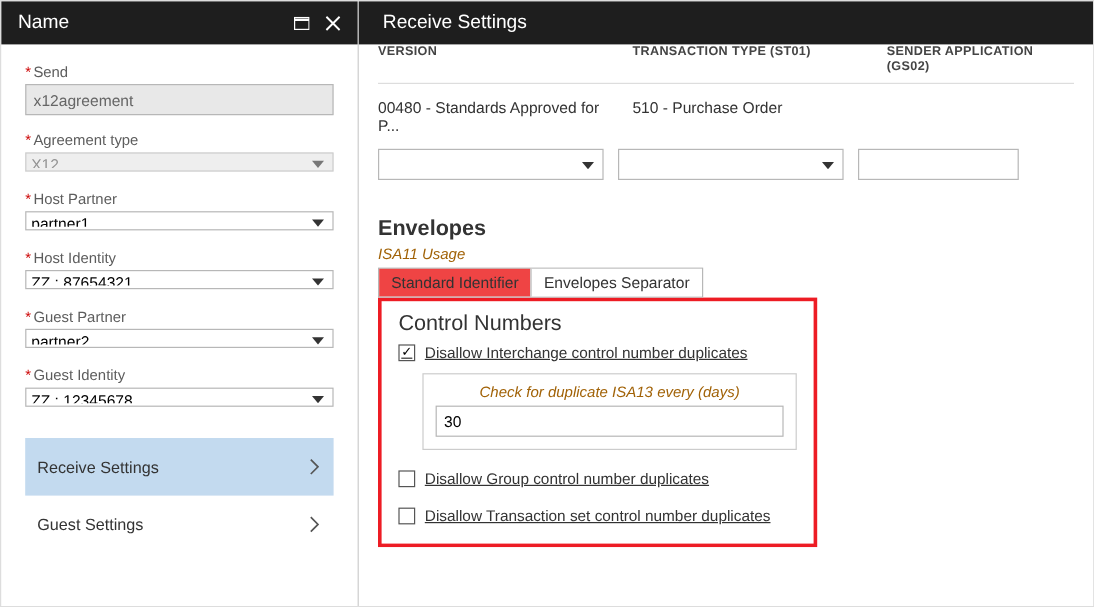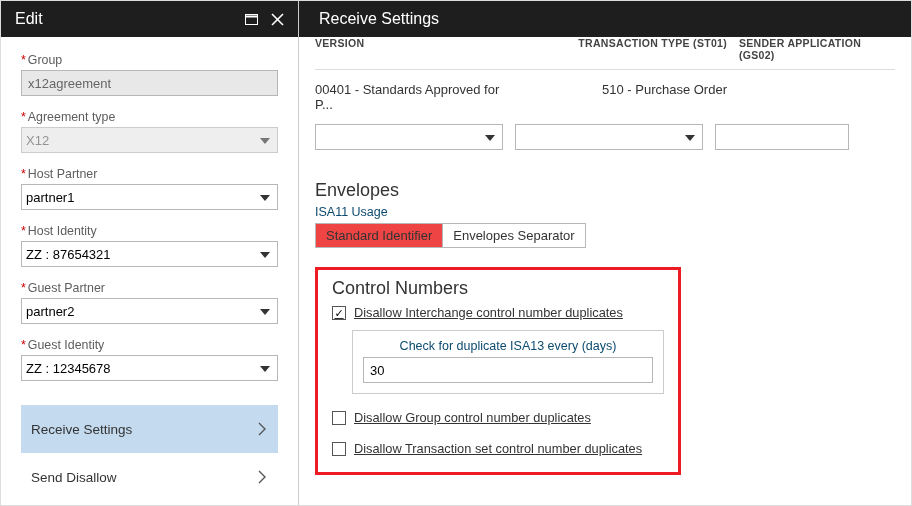--- a/index.html
+++ b/index.html
@@ -12,92 +12,92 @@
   .left-header .spacer { flex: 1; }
   .hdr-btn { width: 26px; height: 26px; display: flex; align-items: center; justify-content: center; color: #fff; cursor: pointer; }
   .hdr-btn svg { stroke: #fff; }
 
   .left-body { padding: 16px 20px 0 20px; overflow: hidden; }
   .field { margin-bottom: 14px; }
   .field-label { color: #5d5d5d; font-size: 12.4px; margin-bottom: 3px; display: block; }
   .field-label .req { color: #c00; margin-right: 2px; }
   .txt { width: 100%; height: 26px; border: 1px solid #b7b7b7; padding: 2px 6px; font-size: 13px; background: #fff; }
   .txt[disabled] { background: #e8e8e8; color: #666; }
-  .sel { width: 100%; height: 26px; border: 1px solid #b7b7b7; padding: 2px 4px; font-size: 13px; background: #fff; appearance: none; -webkit-appearance: none; }
+  .sel { width: 100%; height: 16px; border: 1px solid #b7b7b7; padding: 2px 4px; font-size: 13px; background: #fff; appearance: none; -webkit-appearance: none; }
   .sel-wrap { position: relative; }
   .sel-wrap::after { content: ""; position: absolute; right: 8px; top: 50%; margin-top: -2px; width: 0; height: 0; border-left: 5px solid transparent; border-right: 5px solid transparent; border-top: 6px solid #333; pointer-events: none; }
   .sel[disabled] { background: #e8e8e8; color: #666; }
   .sel-wrap.disabled::after { border-top-color: #777; }
 
   .nav-list { margin: 10px 20px 0 20px; }
   .nav-item { height: 48px; display: flex; align-items: center; padding: 0 12px 0 10px; font-size: 13.5px; cursor: pointer; }
   .nav-item.active { background: #c3daef; }
   .nav-item .spacer { flex: 1; }
   .chev { width: 8px; height: 14px; display: block; }
 
   
   .right { flex: 1; display: flex; flex-direction: column; }
   .right-header { background: #1e1e1e; color: #fff; height: 36px; display: flex; align-items: center; padding-left: 20px; font-size: 16px; font-weight: 300; }
   .right-body { padding: 0 16px 0 16px; overflow: hidden; }
 
   .tbl-head { display: flex; gap: 12px; padding: 0 8px 8px 0; font-size: 10.5px; font-weight: 600; letter-spacing: 0.3px; color: #444; }
   .col-v { width: 200px; }
-  .col-t { width: 200px; text-align: right; }
+  .col-t { width: 200px; }
   .col-s { width: 140px; }
   .tbl-divider { height: 1px; background: #ddd; margin-bottom: 6px; }
   .tbl-row { display: flex; gap: 12px; padding: 6px 8px 6px 0; font-size: 13px; }
   .tbl-edit-row { display: flex; gap: 12px; padding: 6px 8px 10px 0; }
   .esel { height: 26px; border: 1px solid #b7b7b7; background: #fff; padding: 0 4px; font-size: 13px; appearance: none; -webkit-appearance: none; }
   .esel-wrap { position: relative; }
   .esel-wrap::after { content: ""; position: absolute; right: 8px; top: 50%; margin-top: -2px; width:0; height:0; border-left:5px solid transparent; border-right:5px solid transparent; border-top:6px solid #333; pointer-events:none; }
   .einput { height: 26px; border: 1px solid #b7b7b7; background: #fff; padding: 0 4px; width: 134px; }
 
   .section { margin-top: 20px; }
-  .sec-title { font-size: 18px; font-weight: 400; color: #333; margin-bottom: 4px; }
-  .sub-lbl { font-size: 12.5px; color: #0c4a6e; margin-bottom: 4px; }
+  .sec-title { font-size: 18px; font-weight: 700; color: #333; margin-bottom: 4px; }
+  .sub-lbl { font-size: 12.5px; color: #a16207; margin-bottom: 4px; font-style: italic; }
   .seg { display: inline-flex; border: 1px solid #b7b7b7; }
   .seg-btn { padding: 4px 10px; font-size: 13px; cursor: pointer; background: #fff; }
   .seg-btn.active { background: #ef4444; }
   .seg-btn + .seg-btn { border-left: 1px solid #b7b7b7; }
 
-  .red-box { border: 3px solid #ed1c24; margin-top: 19px; padding: 8px 14px 16px 14px; width: 366px; }
+  .red-box { border: 3px solid #ed1c24; margin-top: 0; padding: 8px 14px 16px 14px; width: 366px; }
   .cb-row { display: flex; align-items: flex-end; gap: 8px; font-size: 12.8px; margin-top: 6px; text-decoration: underline; }
   .cb { width: 14px; height: 14px; border: 1px solid #555; display: inline-flex; align-items: center; justify-content: center; cursor: pointer; }
   .cb.checked::after { content: "✓"; font-size: 11px; line-height: 1; color: #000; }
   .indent { border: 1px solid #ccc; margin: 10px 0 2px 20px; padding: 8px 10px 10px 10px; }
   .indent .sub-lbl { margin-bottom: 4px; text-align: center; }
   .numinput { width: 100%; height: 26px; border: 1px solid #b7b7b7; padding: 2px 6px; font-size: 13px; }
   .cnum-title { font-size: 18px; font-weight: 300; margin-bottom: 4px; }
 </style>
 </head>
 <body>
 
 <div class="root">
 
   <div class="left">
     <div class="left-header">
-      <span>Edit</span>
+      <span>Name</span>
       <span class="spacer"></span>
       <span class="hdr-btn">
         <svg width="13" height="11" viewBox="0 0 13 11">
             <rect x="0.5" y="0.5" width="12" height="10" fill="none" stroke="#fff" stroke-width="1"></rect>
             <line x1="0.5" y1="2.5" x2="12.5" y2="2.5" stroke="#fff" stroke-width="2"></line>
           </svg>
       </span>
       <span class="hdr-btn">
         <svg width="13" height="13" viewBox="0 0 13 13">
             <line x1="1" y1="1" x2="12" y2="12" stroke="#fff" stroke-width="1.6"></line>
             <line x1="12" y1="1" x2="1" y2="12" stroke="#fff" stroke-width="1.6"></line>
           </svg>
       </span>
     </div>
 
     <div class="left-body">
       <div class="field">
-        <label class="field-label"><span class="req">*</span><span>Group</span></label>
+        <label class="field-label"><span class="req">*</span><span>Send</span></label>
         <input class="txt" disabled="" value="x12agreement" style="">
       </div>
       <div class="field">
         <label class="field-label"><span class="req">*</span><span>Agreement type</span></label>
         <div class="sel-wrap disabled"><select class="sel" disabled=""><option>X12</option></select></div>
       </div>
       <div class="field">
         <label class="field-label"><span class="req">*</span><span>Host Partner</span></label>
         <div class="sel-wrap"><select class="sel"><option>partner1</option></select></div>
       </div>
@@ -117,21 +117,21 @@
 
     <div class="nav-list">
       <div class="nav-item active">
         <span>Receive Settings</span>
         <span class="spacer"></span>
         <svg class="chev" viewBox="0 0 8 14">
             <polyline points="1,1 7,7 1,13" fill="none" stroke="#555" stroke-width="1.4"></polyline>
           </svg>
       </div>
       <div class="nav-item">
-        <span>Send Disallow</span>
+        <span>Guest Settings</span>
         <span class="spacer"></span>
         <svg class="chev" viewBox="0 0 8 14">
             <polyline points="1,1 7,7 1,13" fill="none" stroke="#555" stroke-width="1.4"></polyline>
           </svg>
       </div>
     </div>
   </div>
 
   <div class="right">
     <div class="right-header">
@@ -139,21 +139,21 @@
     </div>
     <div class="right-body">
 
       <div class="tbl-head">
         <div class="col-v">VERSION</div>
         <div class="col-t">TRANSACTION TYPE (ST01)</div>
         <div class="col-s">SENDER APPLICATION (GS02)</div>
       </div>
       <div class="tbl-divider"></div>
       <div class="tbl-row">
-        <div class="col-v">00401 - Standards Approved for P...</div>
+        <div class="col-v">00480 - Standards Approved for P...</div>
         <div class="col-t">510 - Purchase Order</div>
         <div class="col-s"></div>
       </div>
       <div class="tbl-edit-row">
         <div class="esel-wrap" style="width:188px"><select class="esel" style="width:188px"><option></option></select></div>
         <div class="esel-wrap" style="width:188px"><select class="esel" style="width:188px"><option></option></select></div>
         <input class="einput" value="" style="">
       </div>
 
       <div class="section">

